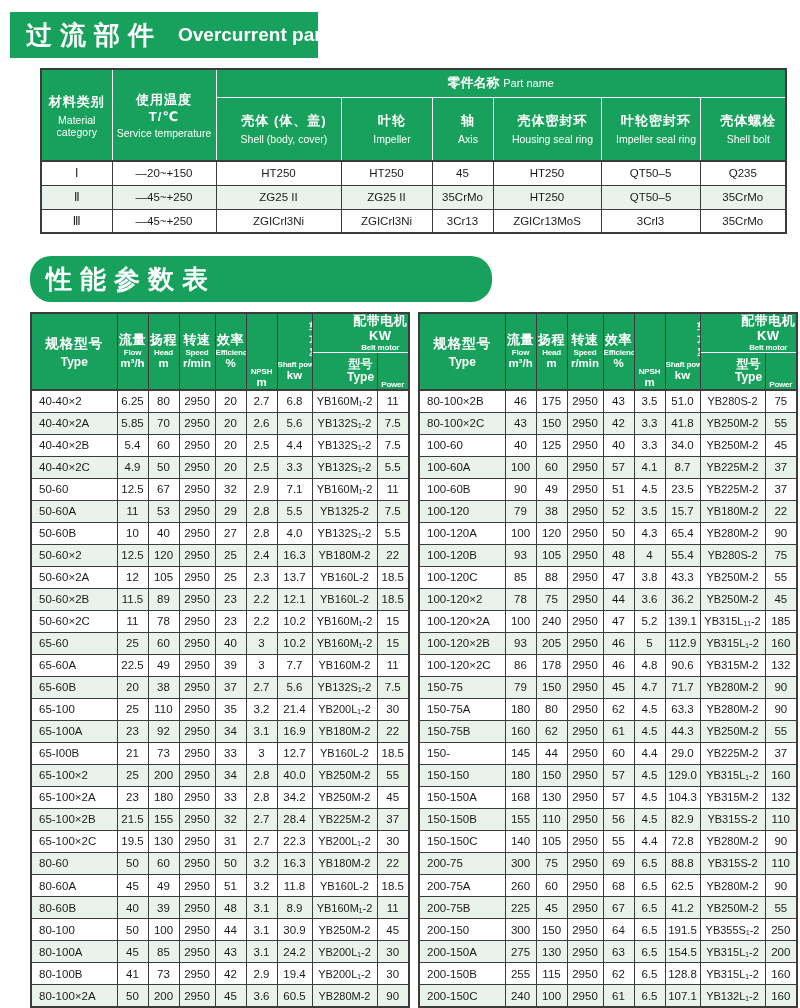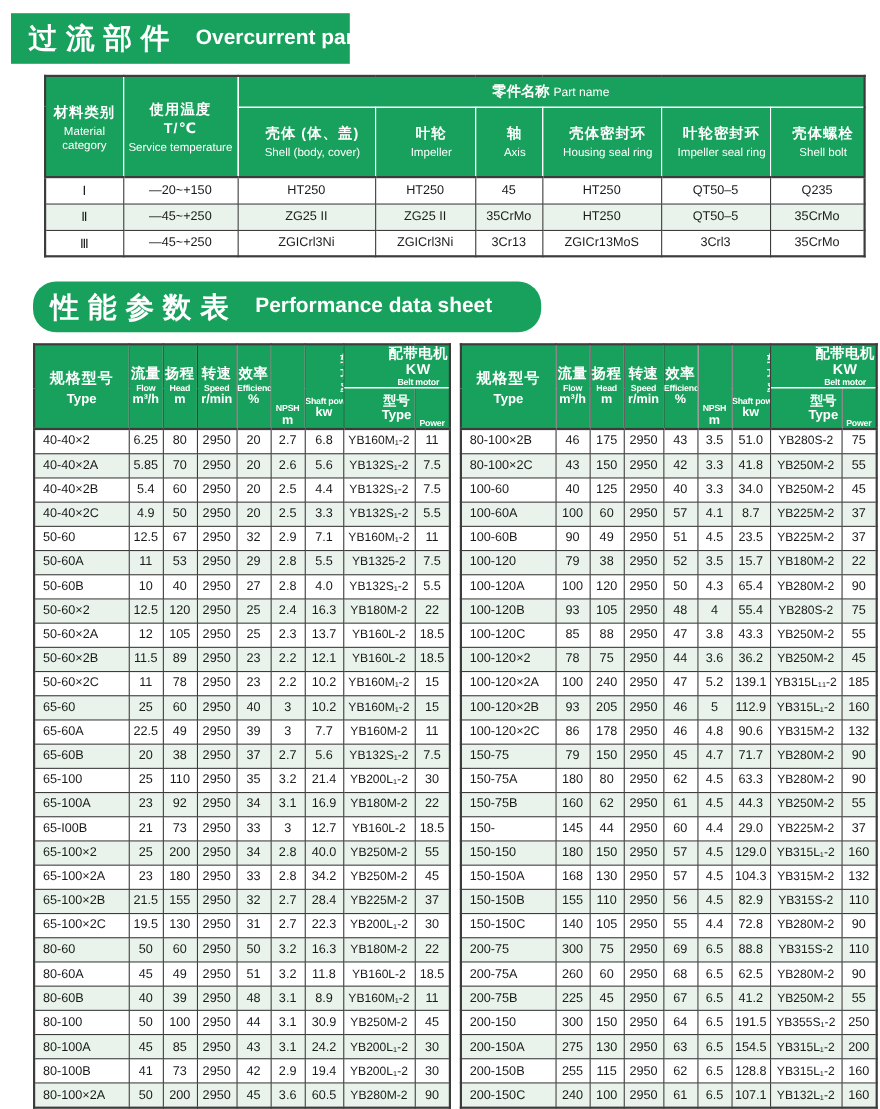--- a/index.html
+++ b/index.html
@@ -156,21 +156,20 @@
           <td class="col-5">ZGICr13MoS</td>
           <td class="col-6">3Crl3</td>
           <td class="col-7">35CrMo</td>
         </tr>
       </tbody>
   </table>
 </div>
 
 <div class="banner" id="banner-performance">
   <span class="zh">性能参数表</span>
-  <span class="en">Performance data sheet</span>
 </div>
 
 <div id="t2-wrap">
 
   <table class="perf" id="perf-left">
     <colgroup>
       <col style="width:86px">
         <col style="width:31px">
         <col style="width:31px">
         <col style="width:36px">

